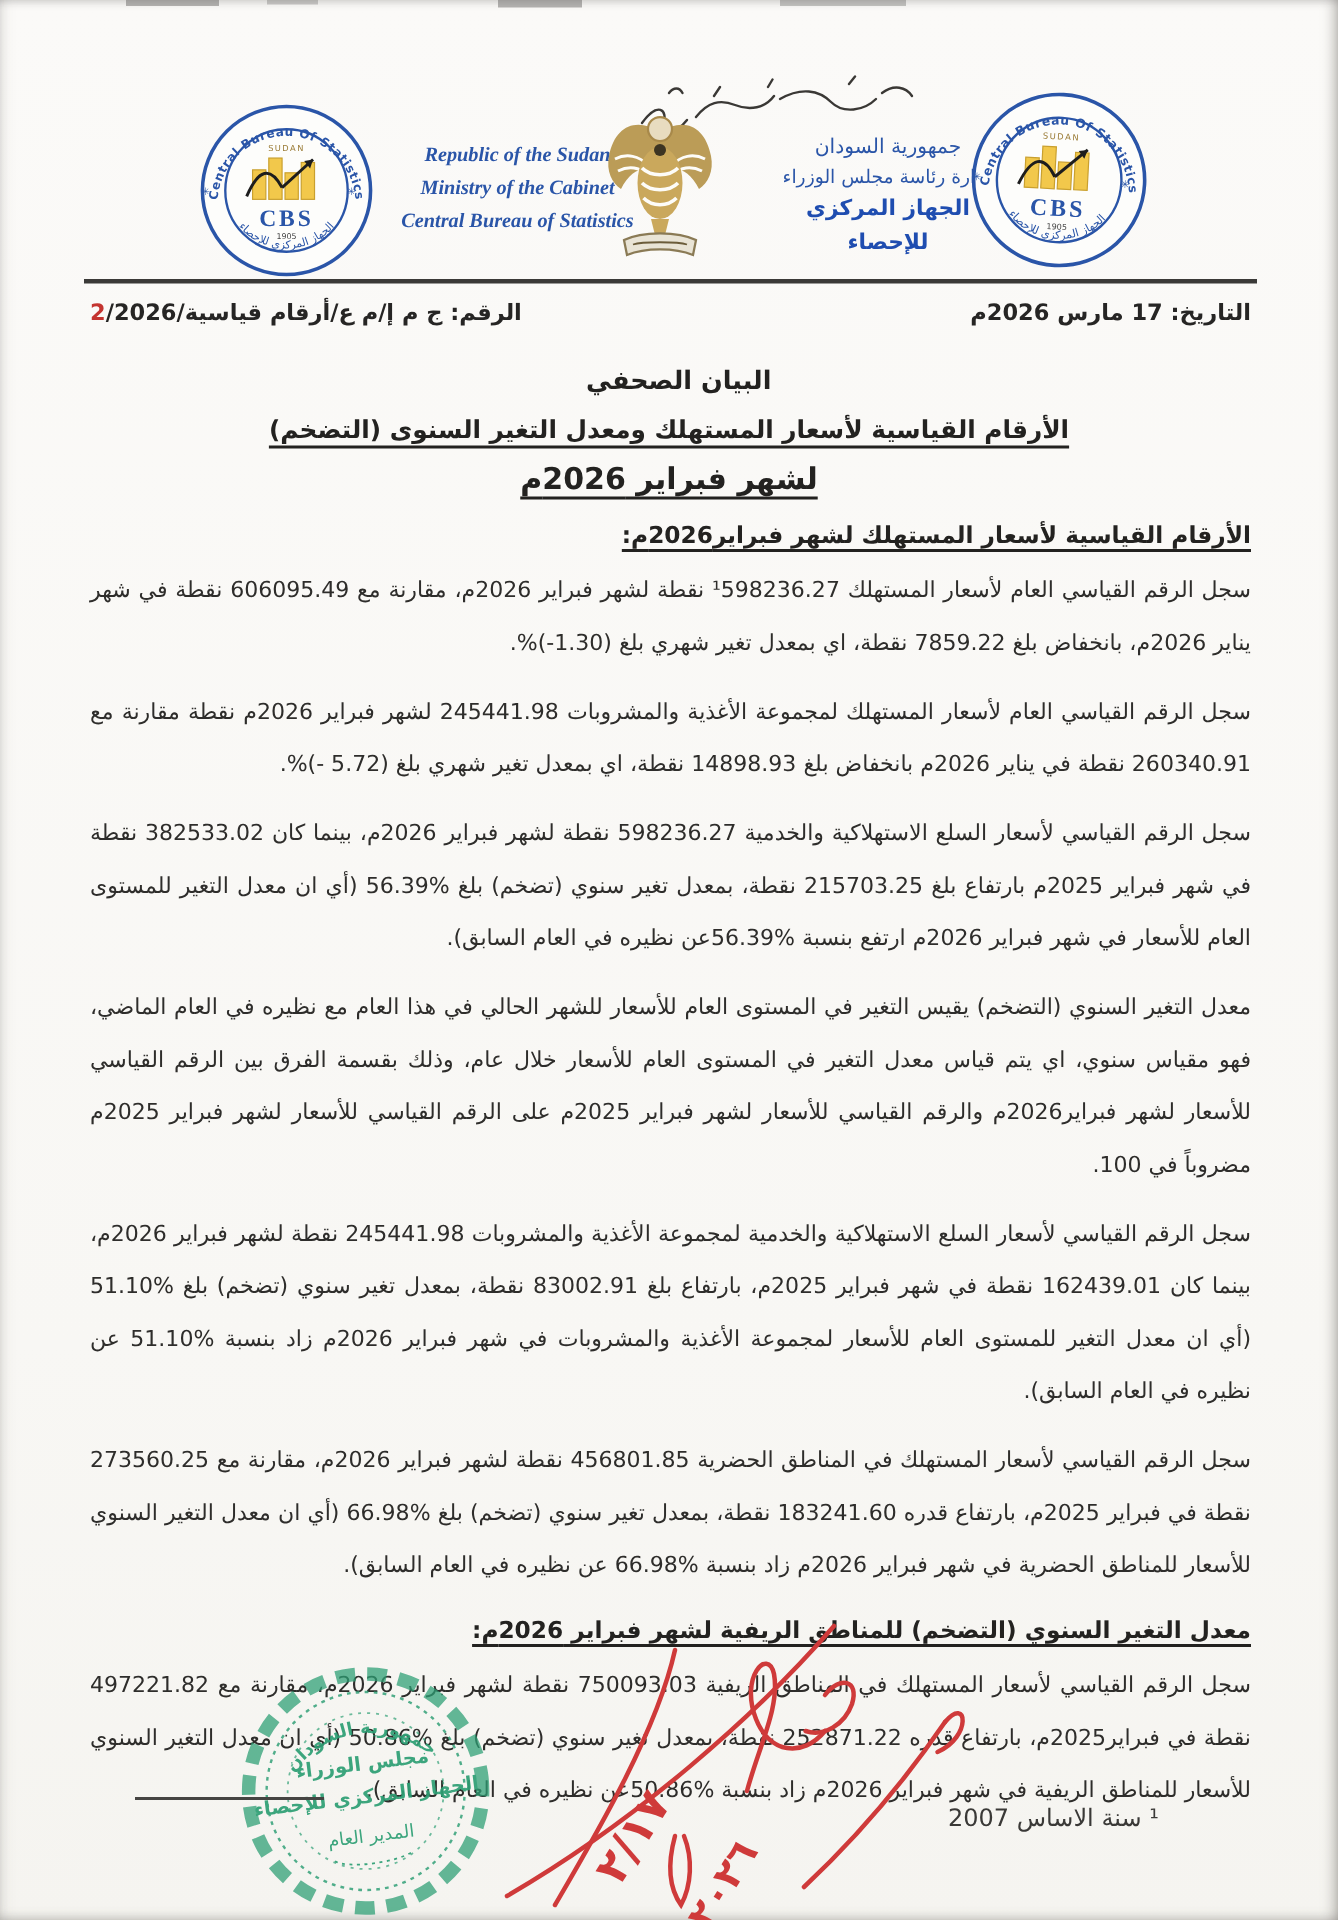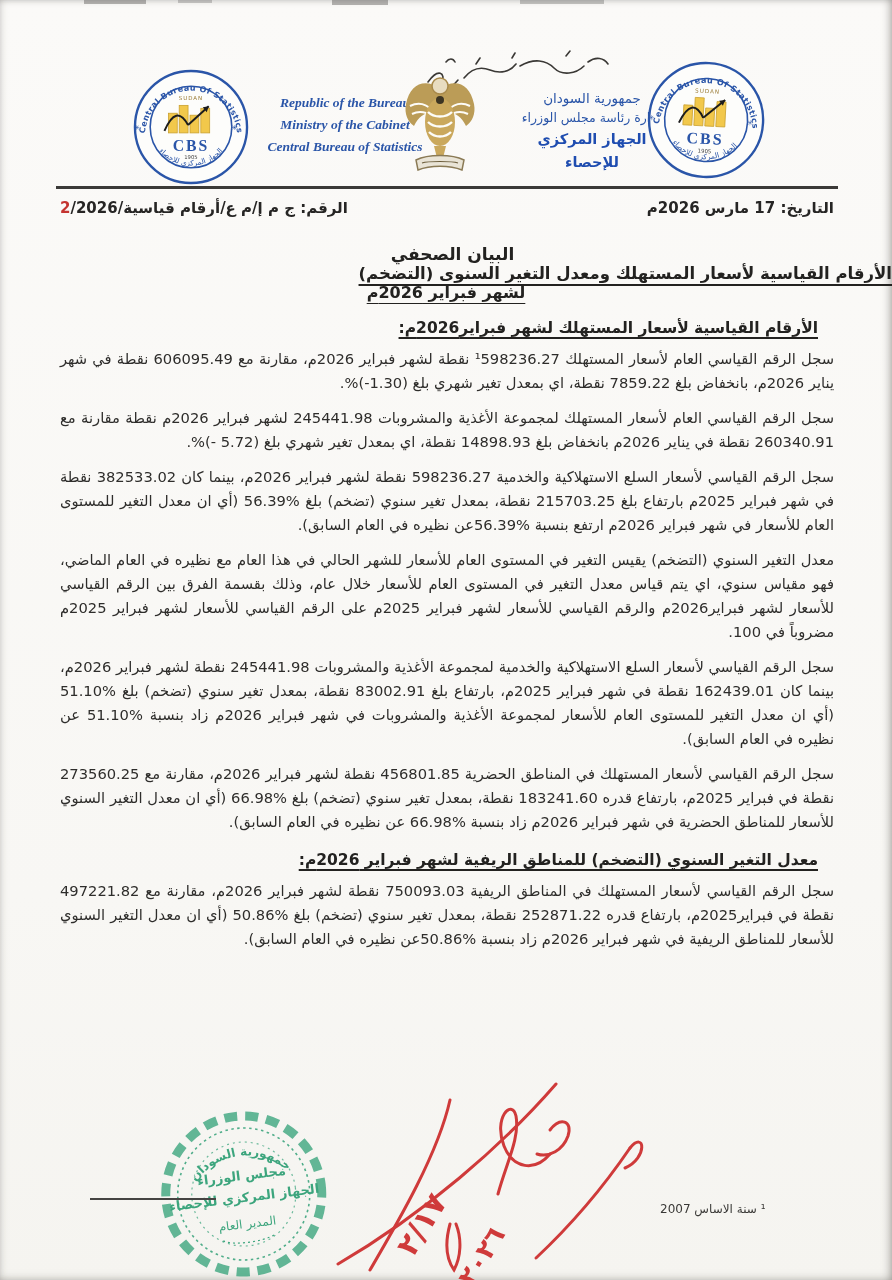--- a/index.html
+++ b/index.html
@@ -36,30 +36,30 @@
   
   .meta-row{display:flex;justify-content:space-between;margin:10px 58px 0 60px;
             font-weight:bold;font-size:15px;color:#262524;}
   .red{color:#c43430;}
   
   .press{text-align:center;margin-top:27px;font-size:17px;font-weight:bold;color:#232220;margin-left:13px;}
   .main-title,.subtitle{
     text-align:center;font-weight:bold;color:#232220;
     text-decoration:underline;text-underline-offset:5px;text-decoration-thickness:1.5px;
   }
-  .main-title{font-size:16.5px;text-align:right;}
-  .subtitle{font-size:16px;text-decoration:underline;}
+  .main-title{margin-top:13px;font-size:16.5px;}
+  .subtitle{margin-top:11px;font-size:20px;text-decoration:underline;}
   
   .content{margin:16px 58px 0 60px;}
-  .sec-h{font-size:15.5px;font-weight:bold;color:#232220;margin:17px 16px 10px;
+  .sec-h{font-size:15.5px;font-weight:bold;color:#232220;margin:17px 0 10px;
          text-decoration:underline;text-underline-offset:4px;text-decoration-thickness:1.5px;}
-  .content p{font-size:14.7px;line-height:24px;text-align:justify;margin:0 0 11px;color:#2e2d2b;}
+  .content p{font-size:14.7px;line-height:35px;text-align:justify;margin:0 0 11px;color:#2e2d2b;}
   
   .footnote-sep{position:absolute;left:90px;top:1198px;width:126px;height:2px;background:#454442;z-index:5;}
-  .footnote{position:absolute;left:660px;top:1202px;width:170px;font-size:12px;color:#3a3937;direction:rtl;text-align:left;}
+  .footnote{position:absolute;left:632px;top:1202px;width:170px;font-size:16px;color:#3a3937;direction:rtl;text-align:left;}
   .stamp{position:absolute;left:158px;top:1108px;z-index:2;transform:rotate(-7deg);opacity:.92;}
   .sign{position:absolute;left:298px;top:1072px;z-index:3;}
 </style>
 </head>
 <body>
 
 <div class="page">
 
   <div class="smudge" style="left:84px;top:0;width:62px;height:4px;opacity:.45;"></div>
   <div class="smudge" style="left:178px;top:0;width:34px;height:3px;opacity:.3;"></div>
@@ -93,21 +93,21 @@
           <path d="M 33 64 Q 45 36 57 58" fill="none" stroke="#1d1d1d" stroke-width="2"></path>
           <path d="M 57 58 L 78 39" fill="none" stroke="#1d1d1d" stroke-width="2"></path>
           <path d="M 78 39 l -6 1 l 4 5 z" fill="#1d1d1d"></path>
         </g>
         <text x="60" y="84" font-size="16" font-weight="bold" fill="#2a55a8" text-anchor="middle" font-family="Liberation Serif, serif" letter-spacing="2">CBS</text>
         <text x="60" y="93" font-size="5.4" fill="#444" text-anchor="middle">1905</text>
       </svg>
     </div>
 
     <div class="eng-block">
-      <div>Republic of the Bureau</div>
+      <div>Republic of the Sudan</div>
       <div>Ministry of the Cabinet</div>
       <div>Central Bureau of Statistics</div>
     </div>
 
     <div class="callig">
       <svg width="210" height="52" viewBox="0 0 210 52">
         <g fill="none" stroke="#3a3835" stroke-width="1.6" stroke-linecap="round">
           <path d="M 12 34 c 10 -14 18 -10 14 2 c -3 8 8 6 16 -4"></path>
           <path d="M 48 30 c 8 -10 16 -12 26 -8 c 10 4 20 2 26 -6"></path>
           <path d="M 104 18 c 14 -8 26 -6 34 2 c 8 8 22 6 30 -2"></path>

